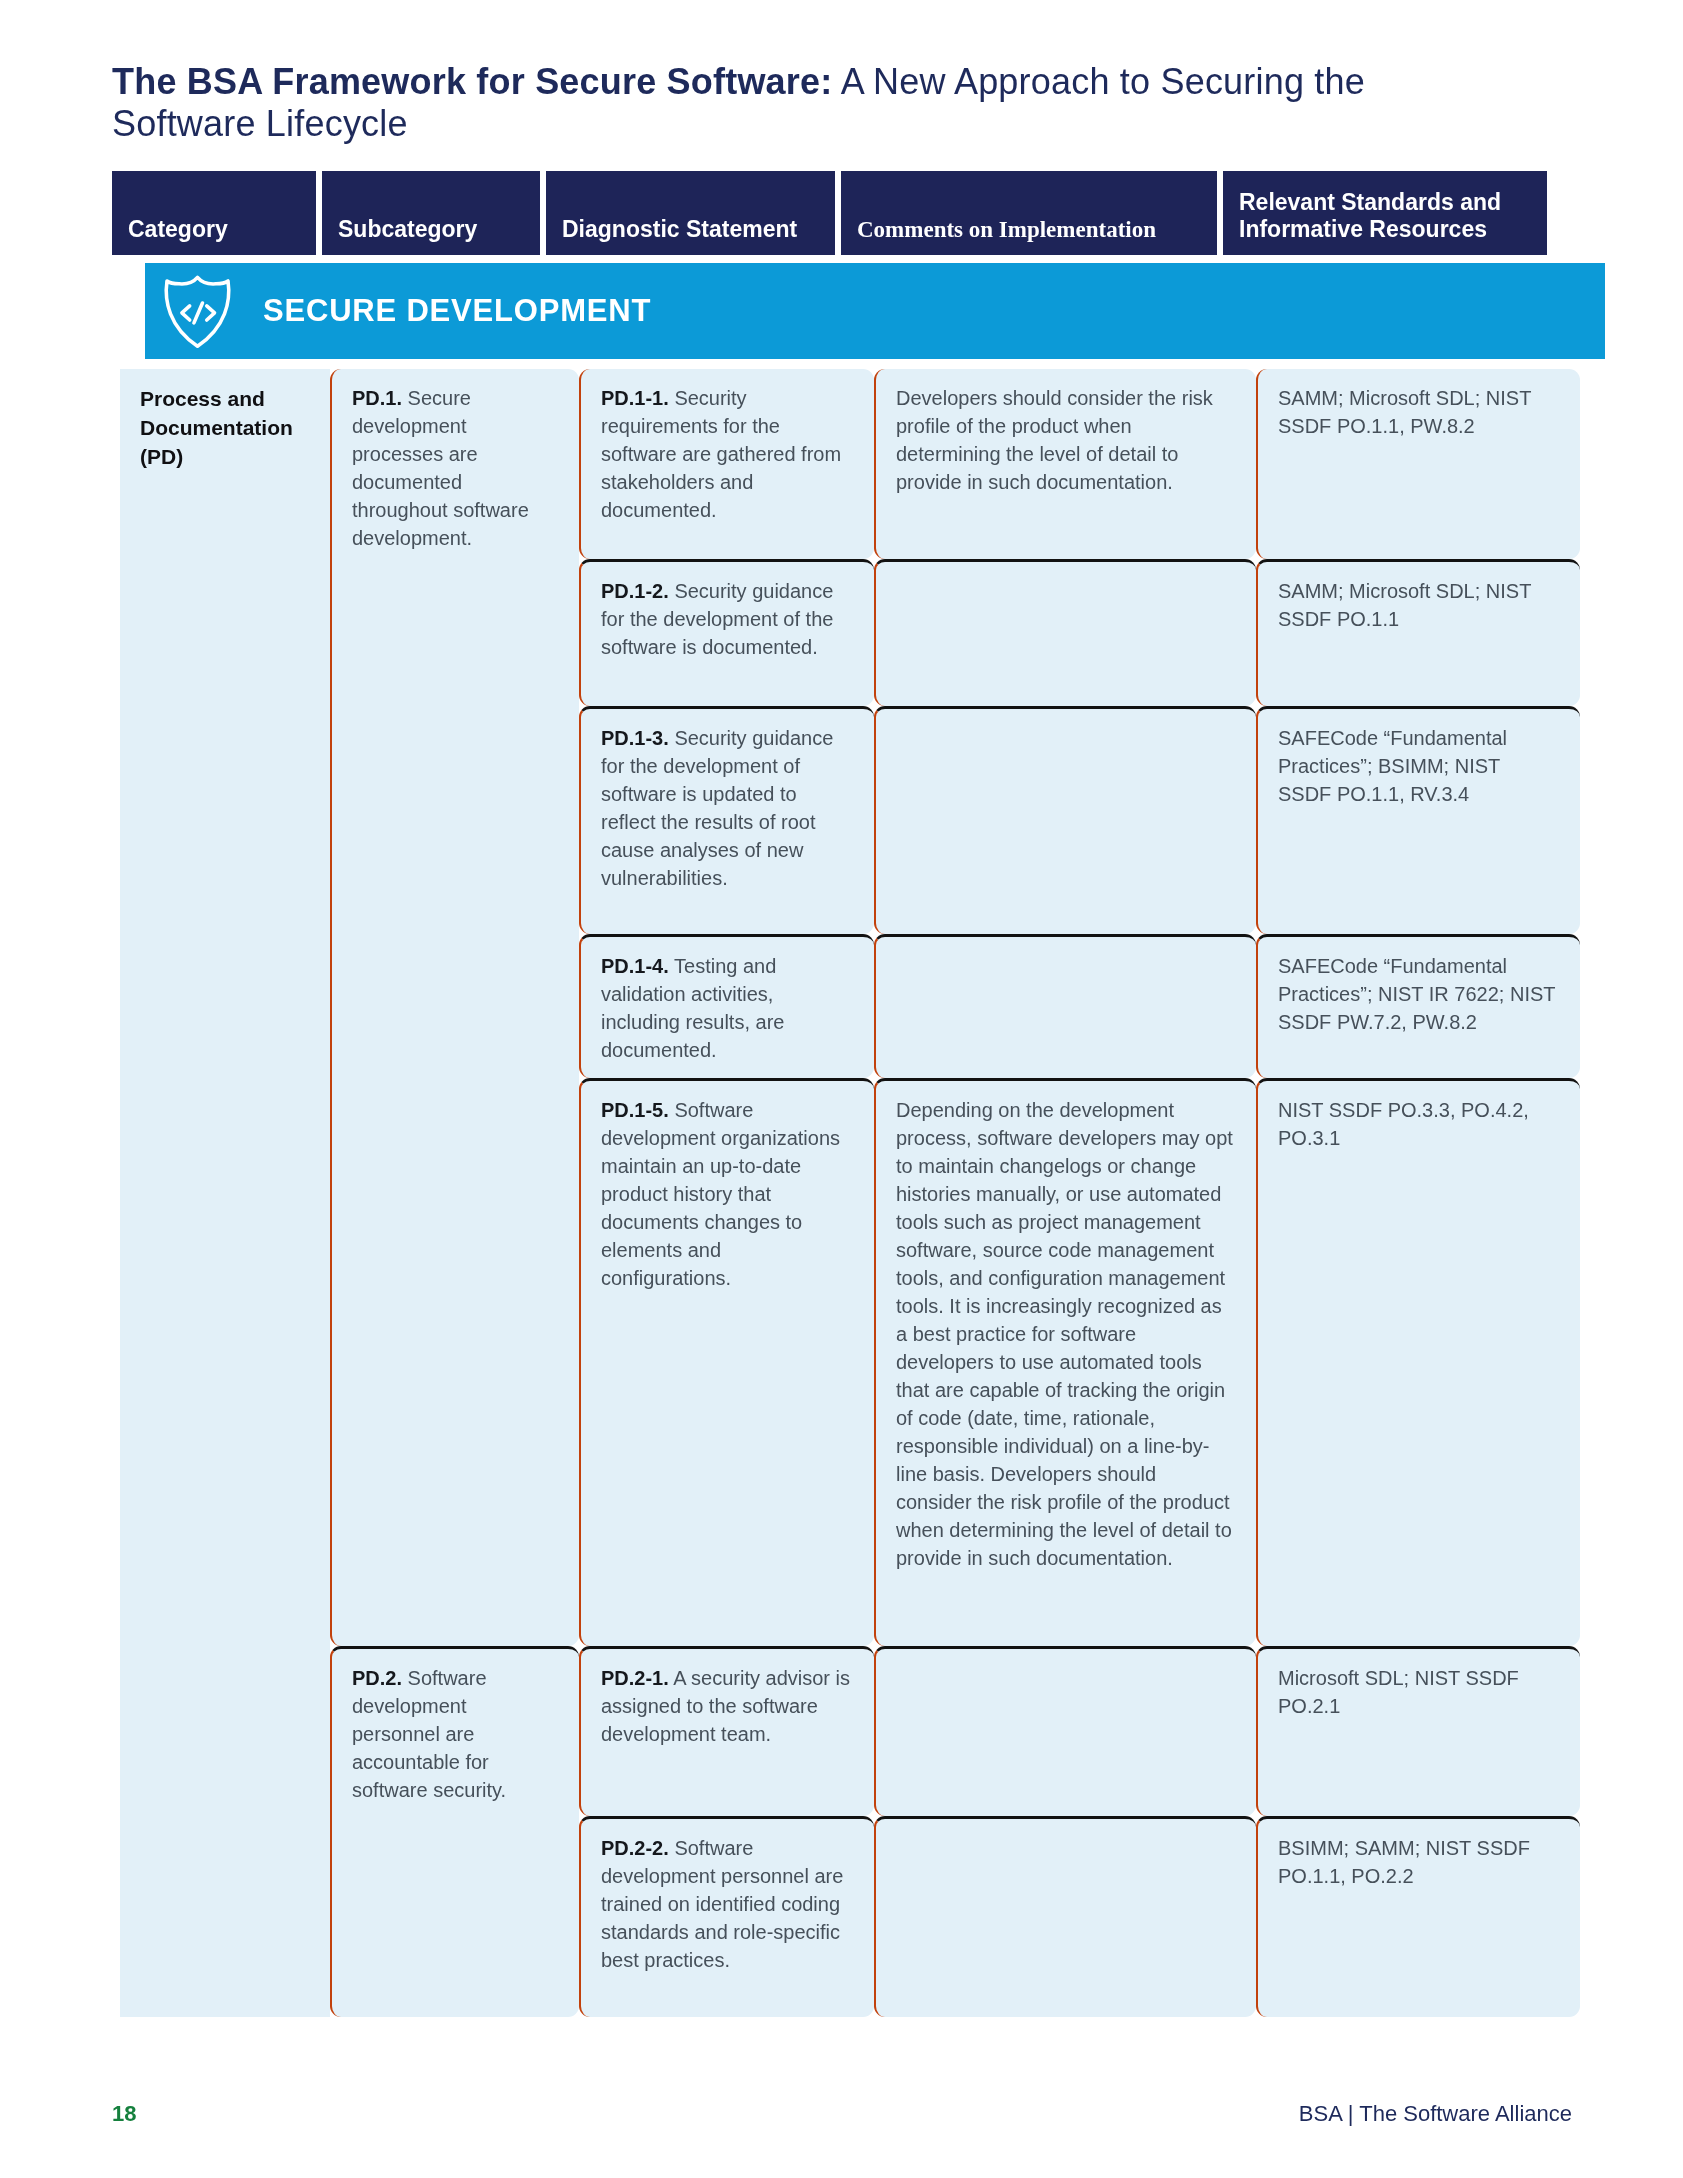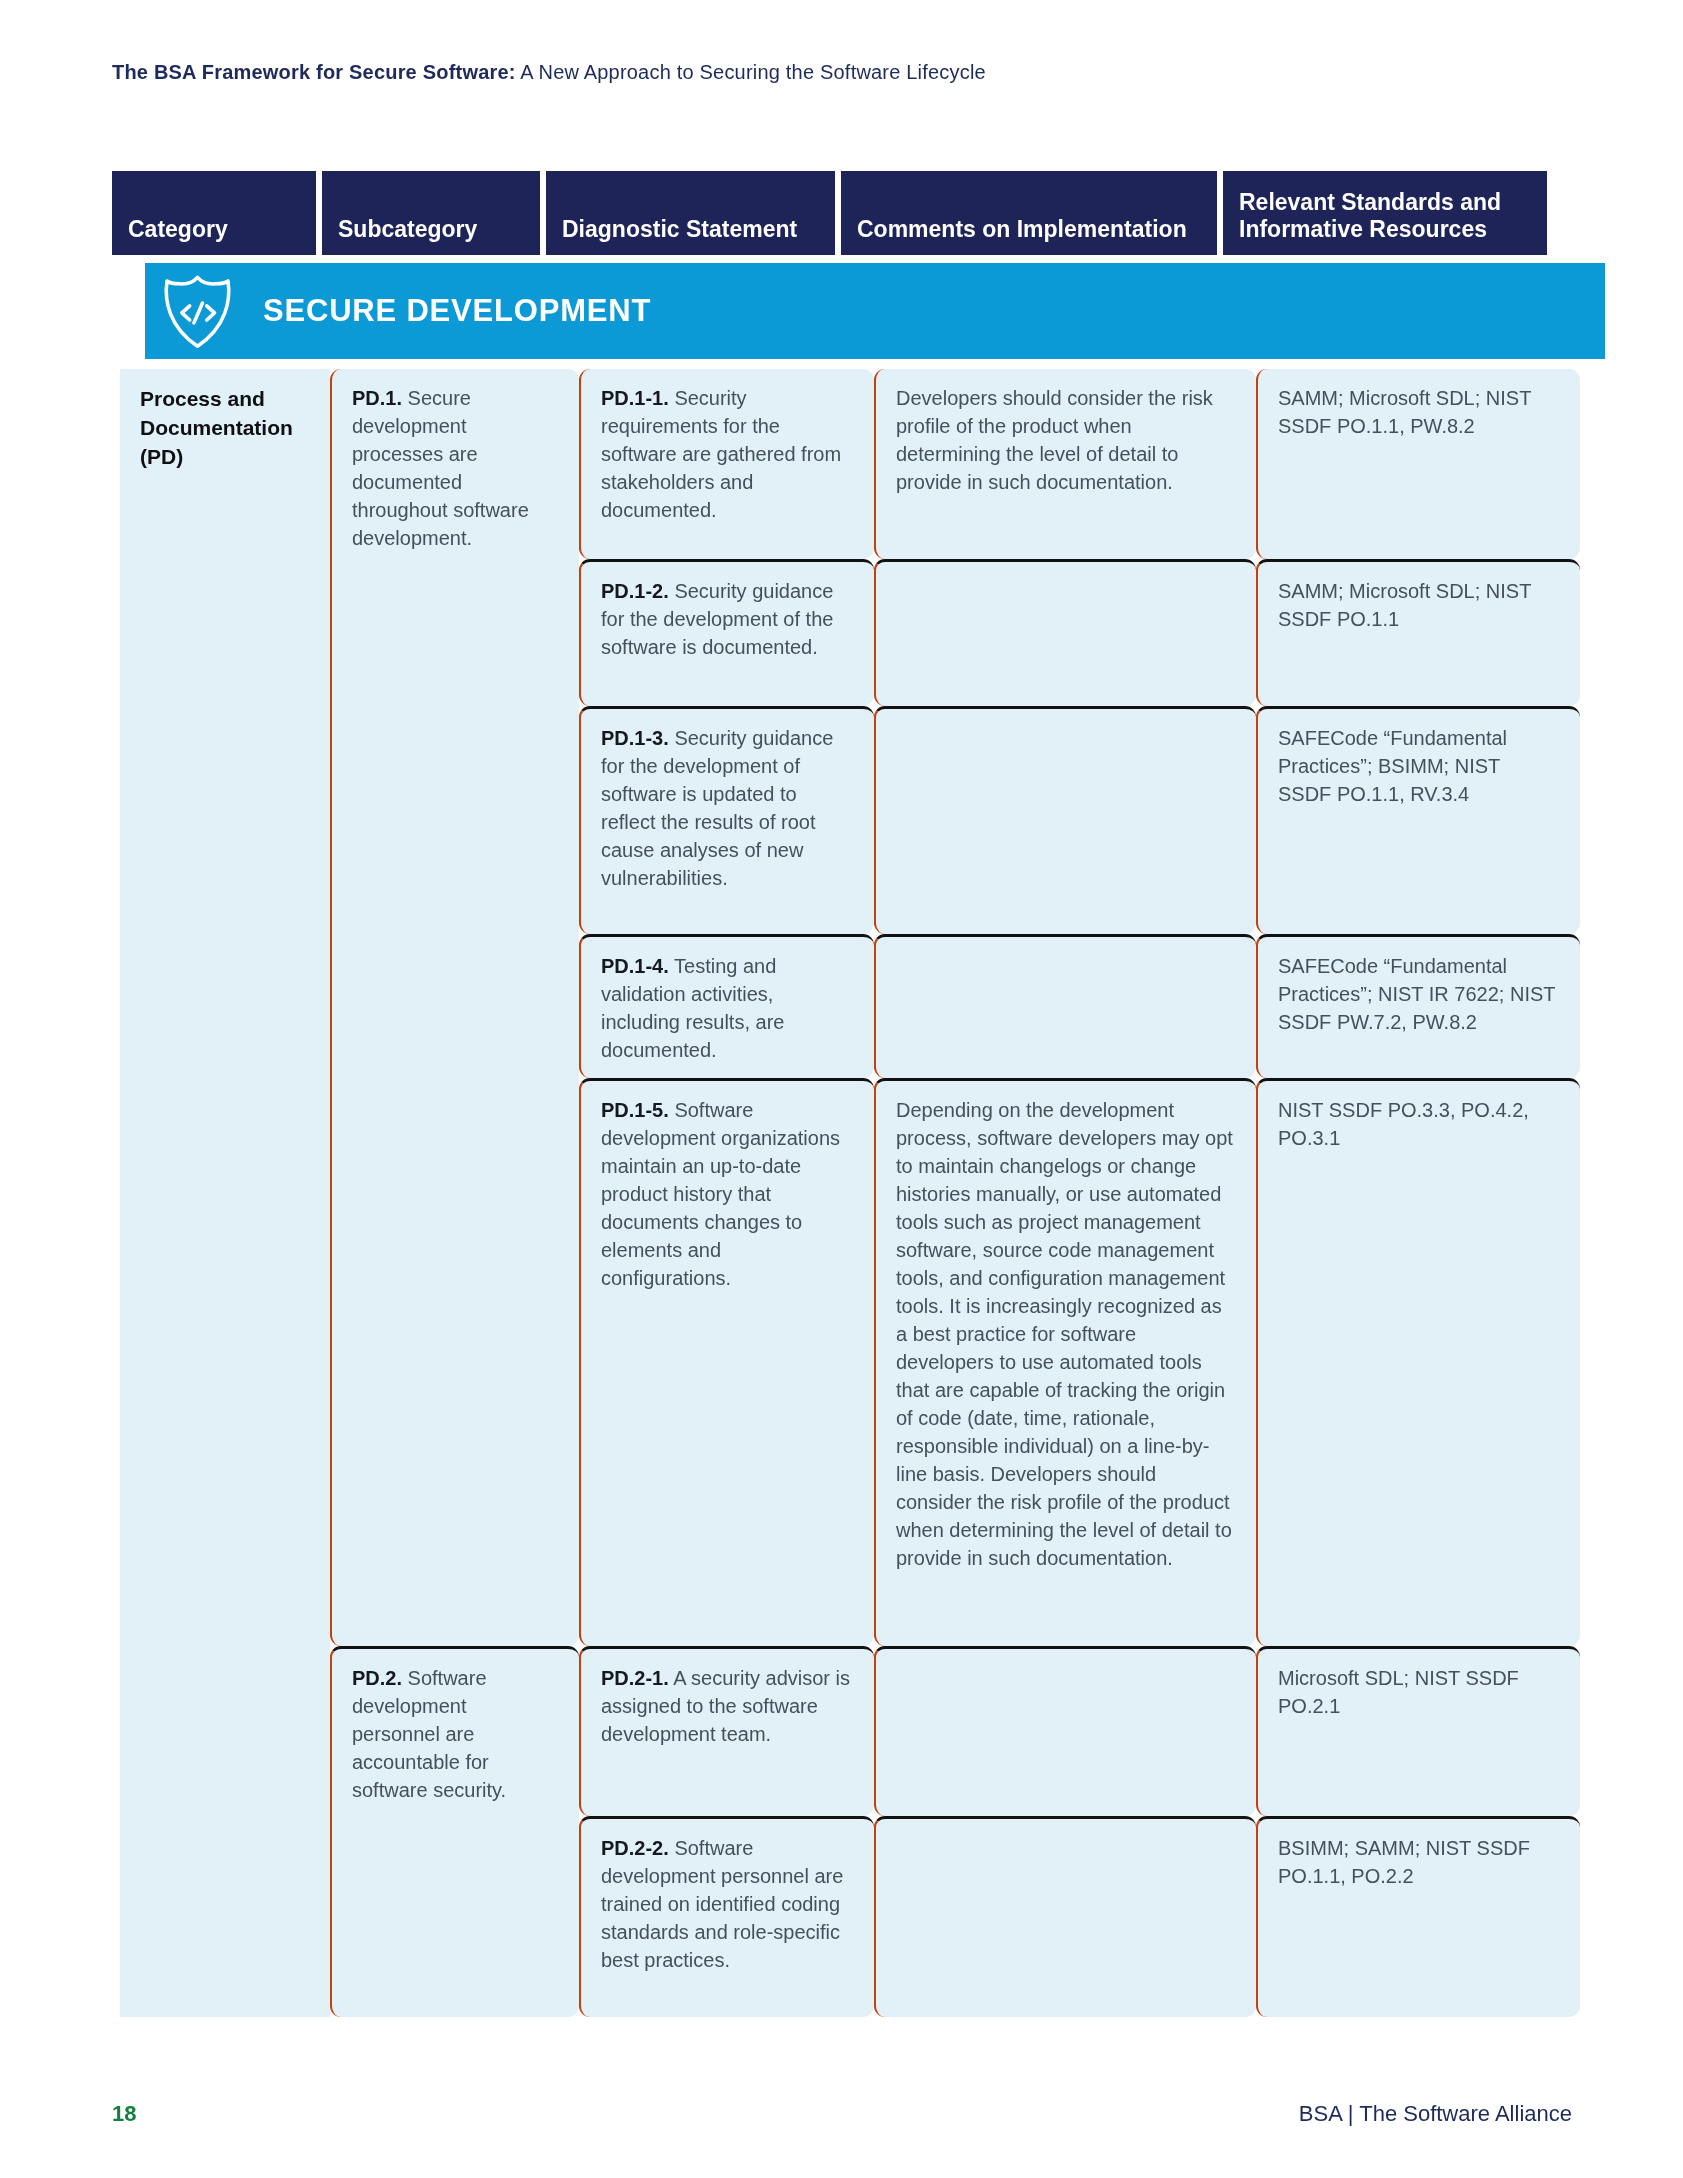--- a/index.html
+++ b/index.html
@@ -4,36 +4,36 @@
 <style>
   * { margin:0; padding:0; box-sizing:border-box; }
   html,body { background:#ffffff; }
   .page {
     position:relative; width:1683px; height:2178px; background:#ffffff;
     font-family:"Liberation Sans", sans-serif; overflow:hidden;
   }
   
   .doc-title {
     position:absolute; left:112px; top:61px; width:1386px;
-    font-size:20px; color:#1e2a5b; letter-spacing:0.2px;
+    font-size:36px; color:#1e2a5b; letter-spacing:0.2px;
   }
   .doc-title b { font-weight:700; }
   
   .thead {
     position:absolute; left:112px; top:171px; width:1460px; height:84px;
     display:flex;
   }
   .th {
     background:#1e2458; color:#ffffff; font-weight:700; font-size:23px;
     display:flex; align-items:flex-end; padding:10px 22px 12px 16px;
     line-height:1.18; margin-right:6px;
   }
   .th:last-child { margin-right:0; }
   .th.c1 { width:204px; } .th.c2 { width:218px; } .th.c3 { width:289px; }
-  .th.c4 { width:376px; } .th.c5 { width:324px; }
+  .th.c4 { width:376px;font-family:Liberation Serif, serif; } .th.c5 { width:324px; }
   
   .banner {
     position:absolute; left:112px; top:263px; width:1460px; height:96px;
     background:#0c9ad7; display:flex; align-items:center; padding-left:17px;margin-left:33px;
   }
   .banner .shield { width:71px; height:79px; flex:0 0 auto; }
   .banner .label {
     color:#ffffff; font-weight:700; font-size:31px; letter-spacing:0.8px;
     margin-left:30px;
   }

